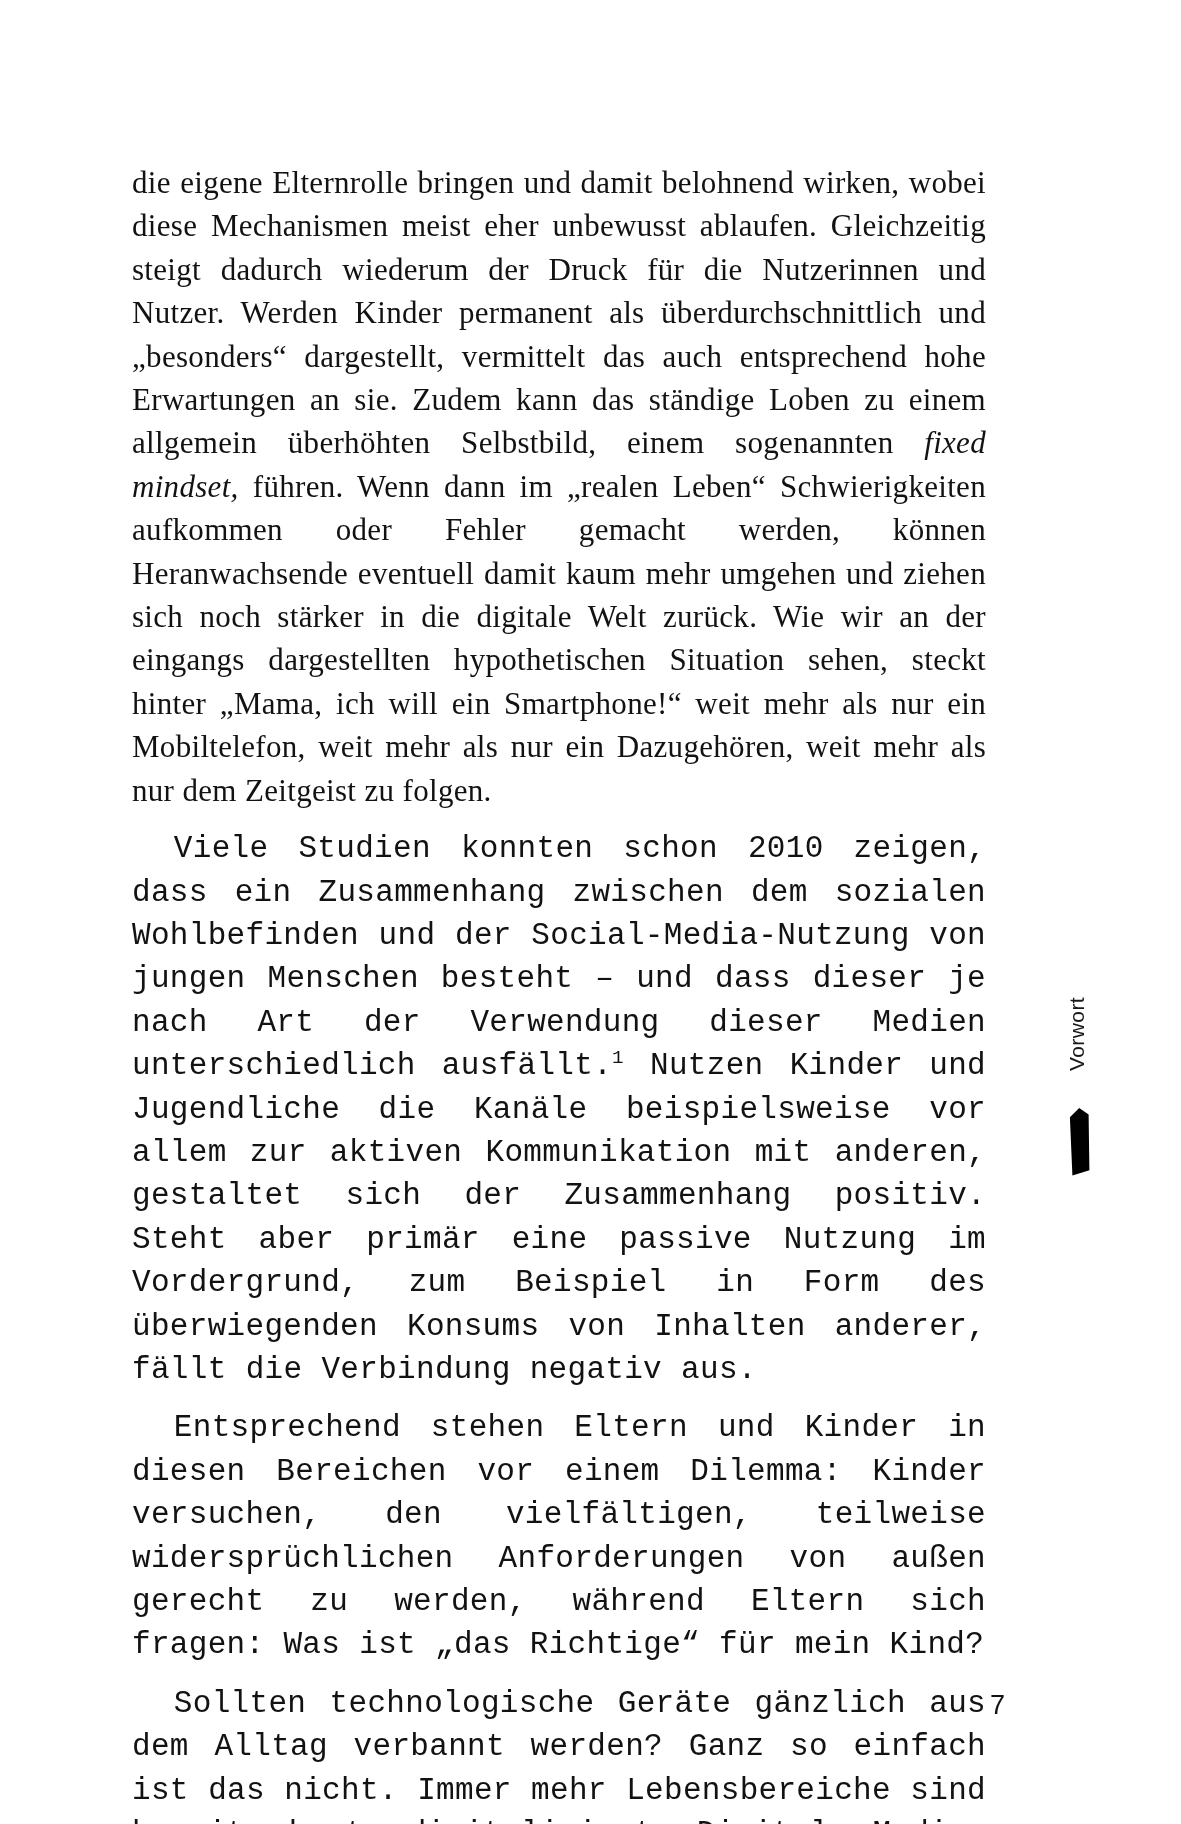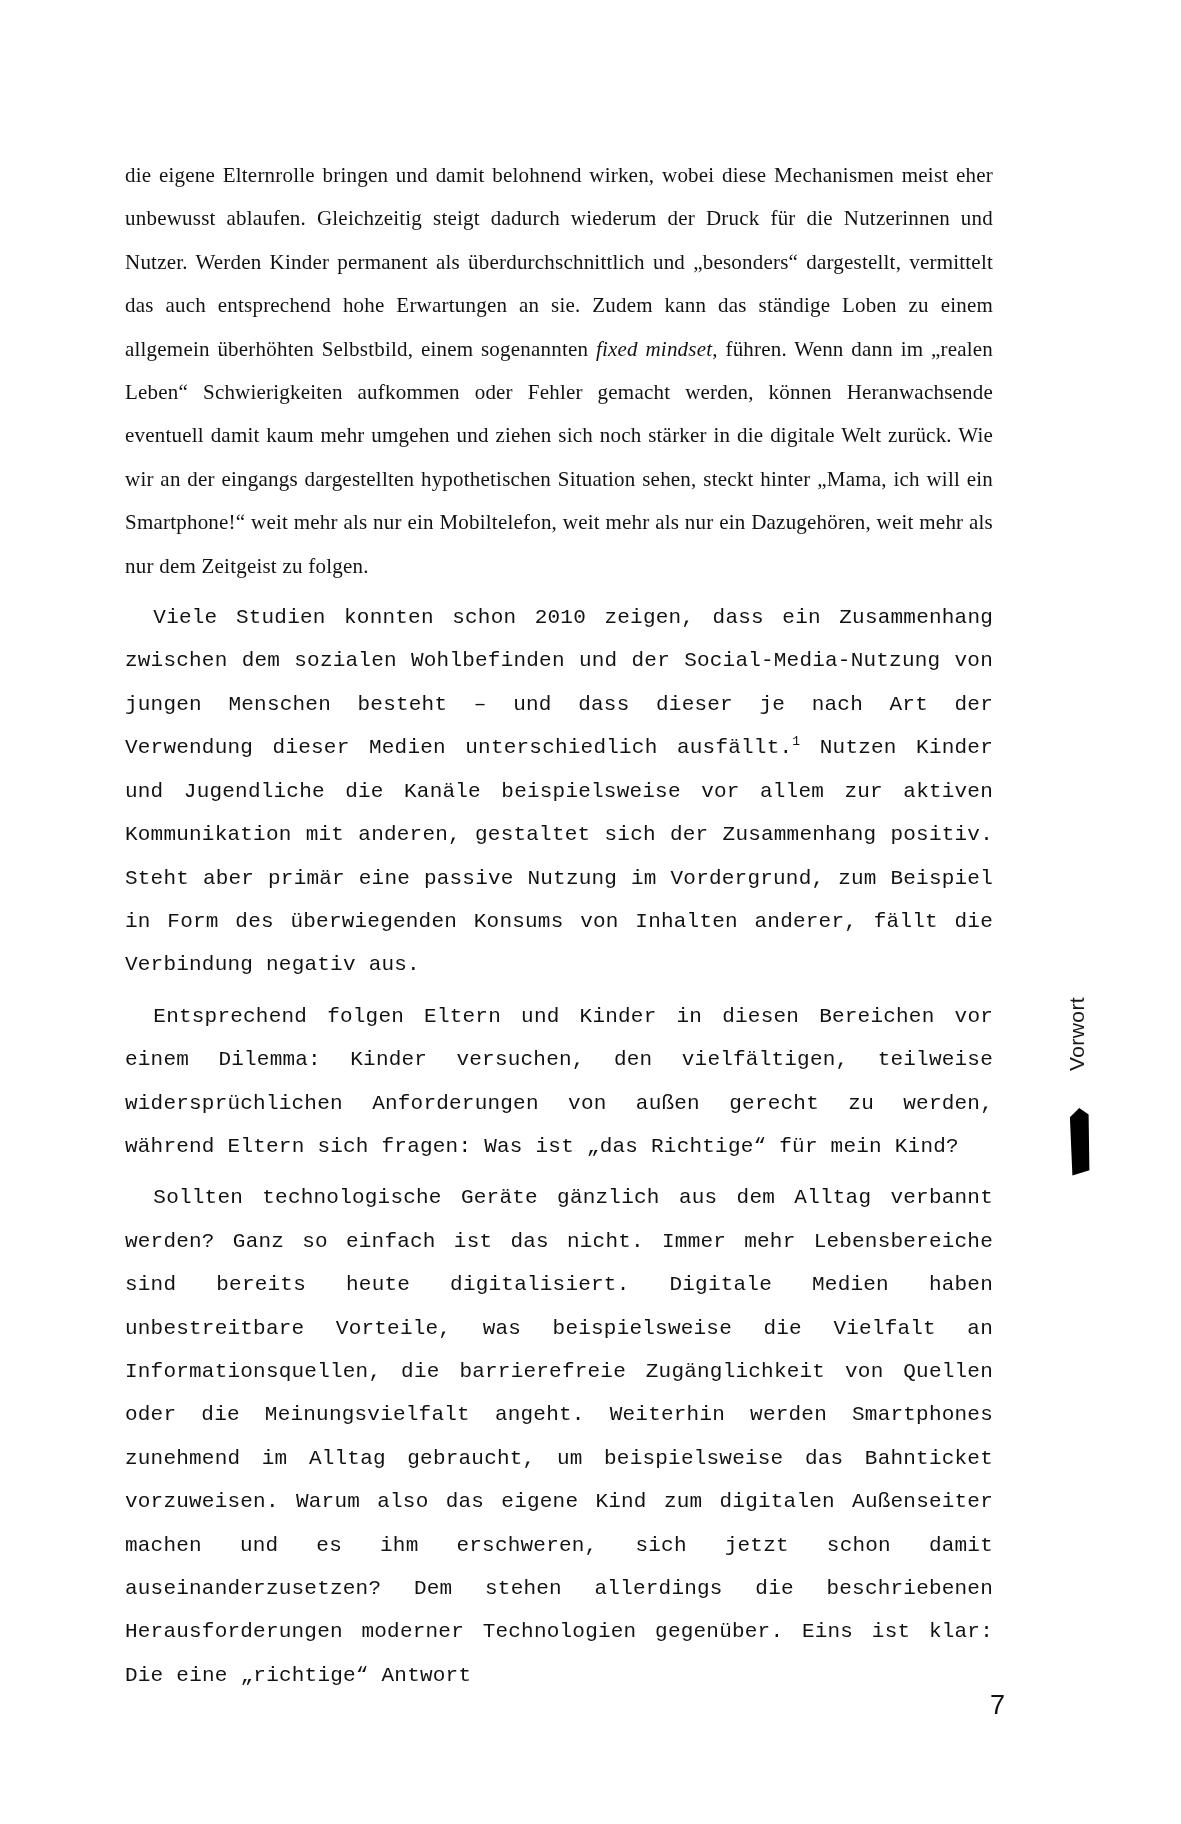--- a/index.html
+++ b/index.html
@@ -16,22 +16,22 @@
     font-family: "Liberation Serif", "DejaVu Serif", serif;
     color: #121212;
   }
   .textblock {
     position: absolute;
     left: 117px;
     top: 146px;
     width: 884px;
   }
   .para {
-    margin: 8px;
-    font-size: 21px;
+    margin: 15px;
+    font-size: 31px;
     line-height: 43.4px;
     text-align: justify;
     text-justify: inter-word;
     hyphens: manual;
     -webkit-hyphens: manual;
     letter-spacing: 0.01em;
     word-spacing: 0.005em;
   }
   .para.indent {
     text-indent: 1.35em;
@@ -88,21 +88,21 @@
   }
 </style>
 </head>
 <body>
 
 <div class="page">
 
   <div class="textblock">
       <p class="para"><span>die eigene Elternrolle bringen und damit belohnend wirken, wobei diese Mechanismen meist eher unbewusst ablaufen. Gleichzeitig steigt dadurch wiederum der Druck für die Nutzerinnen und Nutzer. Werden Kinder permanent als überdurchschnittlich und „besonders“ dargestellt, vermittelt das auch entsprechend hohe Erwartungen an sie. Zudem kann das ständige Loben zu einem allgemein überhöhten Selbstbild, einem sogenannten </span><em>fixed mindset,</em><span> führen. Wenn dann im „realen Leben“ Schwierigkeiten aufkommen oder Fehler gemacht werden, können Heranwachsende eventuell damit kaum mehr umgehen und ziehen sich noch stärker in die digitale Welt zurück. Wie wir an der eingangs dargestellten hypothetischen Situation sehen, steckt hinter „Mama, ich will ein Smartphone!“ weit mehr als nur ein Mobiltelefon, weit mehr als nur ein Dazugehören, weit mehr als nur dem Zeitgeist zu folgen.</span></p>
       <p class="para indent"><span>Viele Studien konnten schon 2010 zeigen, dass ein Zusammenhang zwischen dem sozialen Wohlbefinden und der Social-Media-Nutzung von jungen Menschen besteht – und dass dieser je nach Art der Verwendung dieser Medien unterschiedlich ausfällt.</span><sup class="fn">1</sup><span> Nutzen Kinder und Jugendliche die Kanäle beispielsweise vor allem zur aktiven Kommunikation mit anderen, gestaltet sich der Zusammenhang positiv. Steht aber primär eine passive Nutzung im Vordergrund, zum Beispiel in Form des überwiegenden Konsums von Inhalten anderer, fällt die Verbindung negativ aus.</span></p>
-      <p class="para indent"><span>Entsprechend folgen Eltern und Kinder in diesen Bereichen vor einem Dilemma: Kinder versuchen, den vielfältigen, teilweise widersprüchlichen Anforderungen von außen gerecht zu werden, während Eltern sich fragen: Was ist „das Richtige“ für mein Kind?</span></p>
+      <p class="para indent"><span>Entsprechend stehen Eltern und Kinder in diesen Bereichen vor einem Dilemma: Kinder versuchen, den vielfältigen, teilweise widersprüchlichen Anforderungen von außen gerecht zu werden, während Eltern sich fragen: Was ist „das Richtige“ für mein Kind?</span></p>
       <p class="para indent"><span>Sollten technologische Geräte gänzlich aus dem Alltag verbannt werden? Ganz so einfach ist das nicht. Immer mehr Lebensbereiche sind bereits heute digitalisiert. Digitale Medien haben unbestreitbare Vorteile, was beispielsweise die Vielfalt an Informationsquellen, die barrierefreie Zugänglichkeit von Quellen oder die Meinungsvielfalt angeht. Weiterhin werden Smartphones zunehmend im Alltag gebraucht, um beispielsweise das Bahnticket vorzuweisen. Warum also das eigene Kind zum digitalen Außenseiter machen und es ihm erschweren, sich jetzt schon damit auseinanderzusetzen? Dem stehen allerdings die beschriebenen Herausforderungen moderner Technologien gegenüber. Eins ist klar: Die eine „richtige“ Antwort</span></p>
     </div>
 
   <div class="sidetab">
     <div class="sidetab-label">Vorwort</div>
     <svg class="sidetab-marker" viewBox="0 0 21 68" aria-hidden="true">
       <path d="M 10.2 0 L 19.6 6.4 L 20.4 62.2 L 3.4 67.6 L 0.9 9.2 Z" fill="#000000"></path>
     </svg>
   </div>
 

